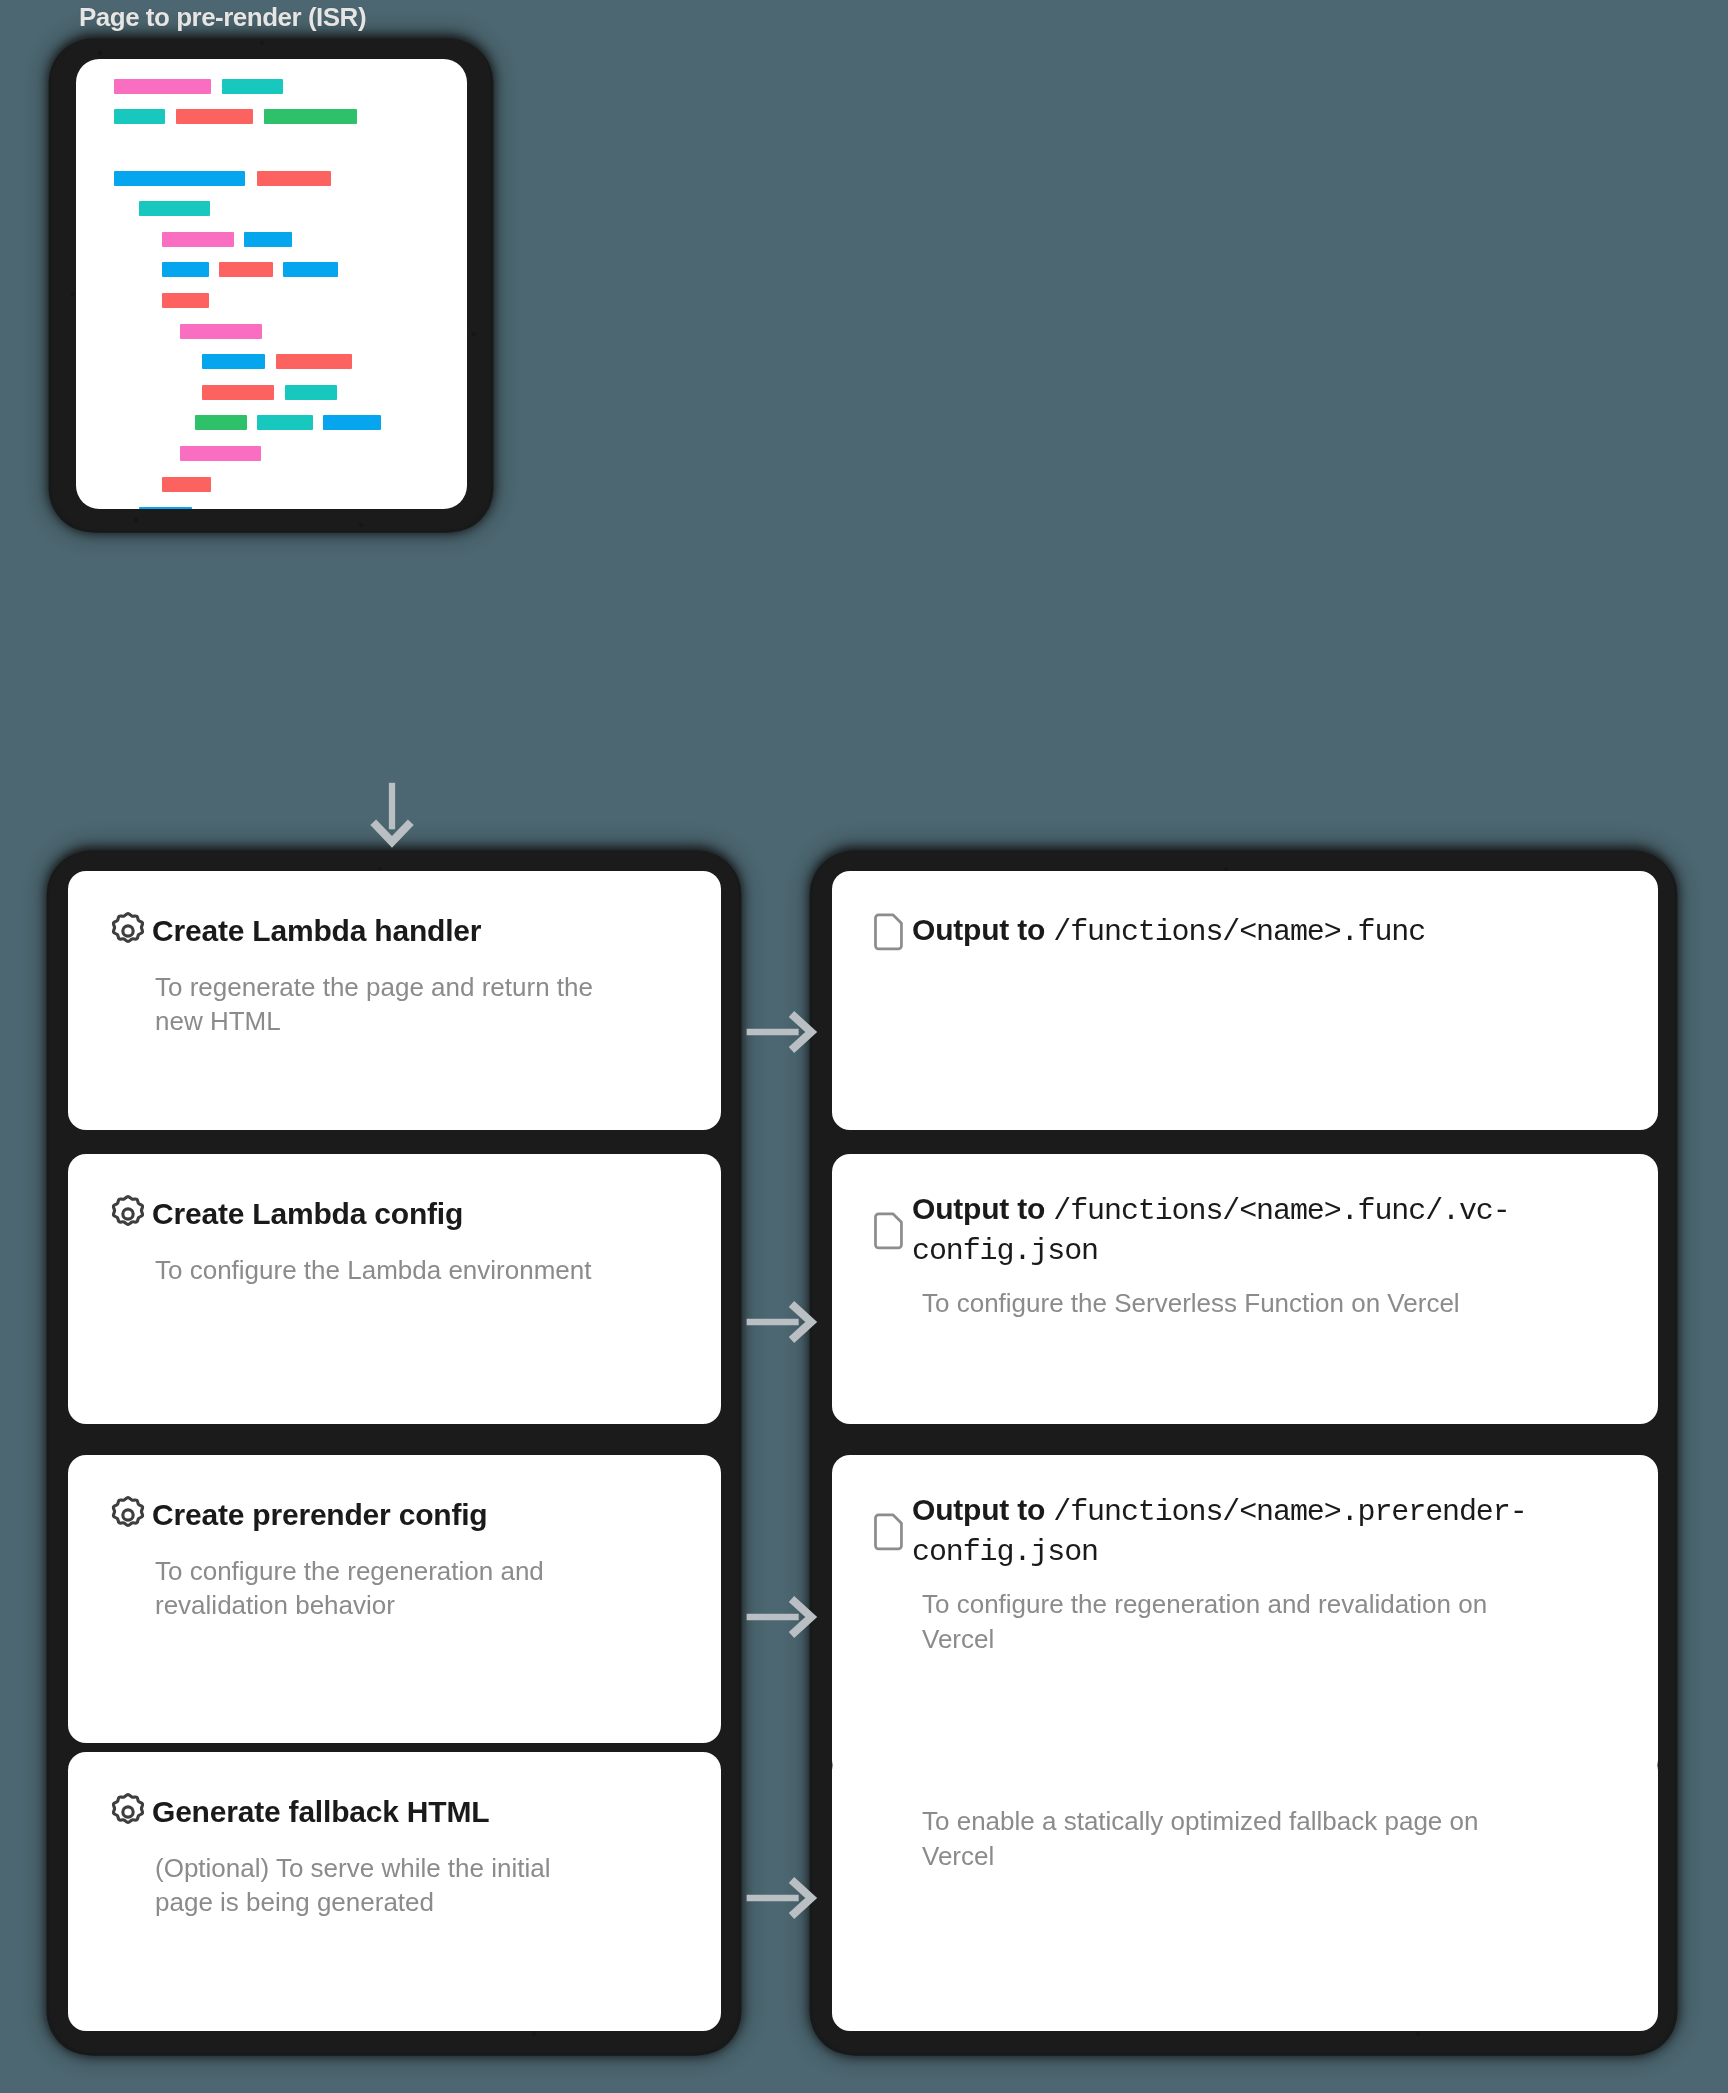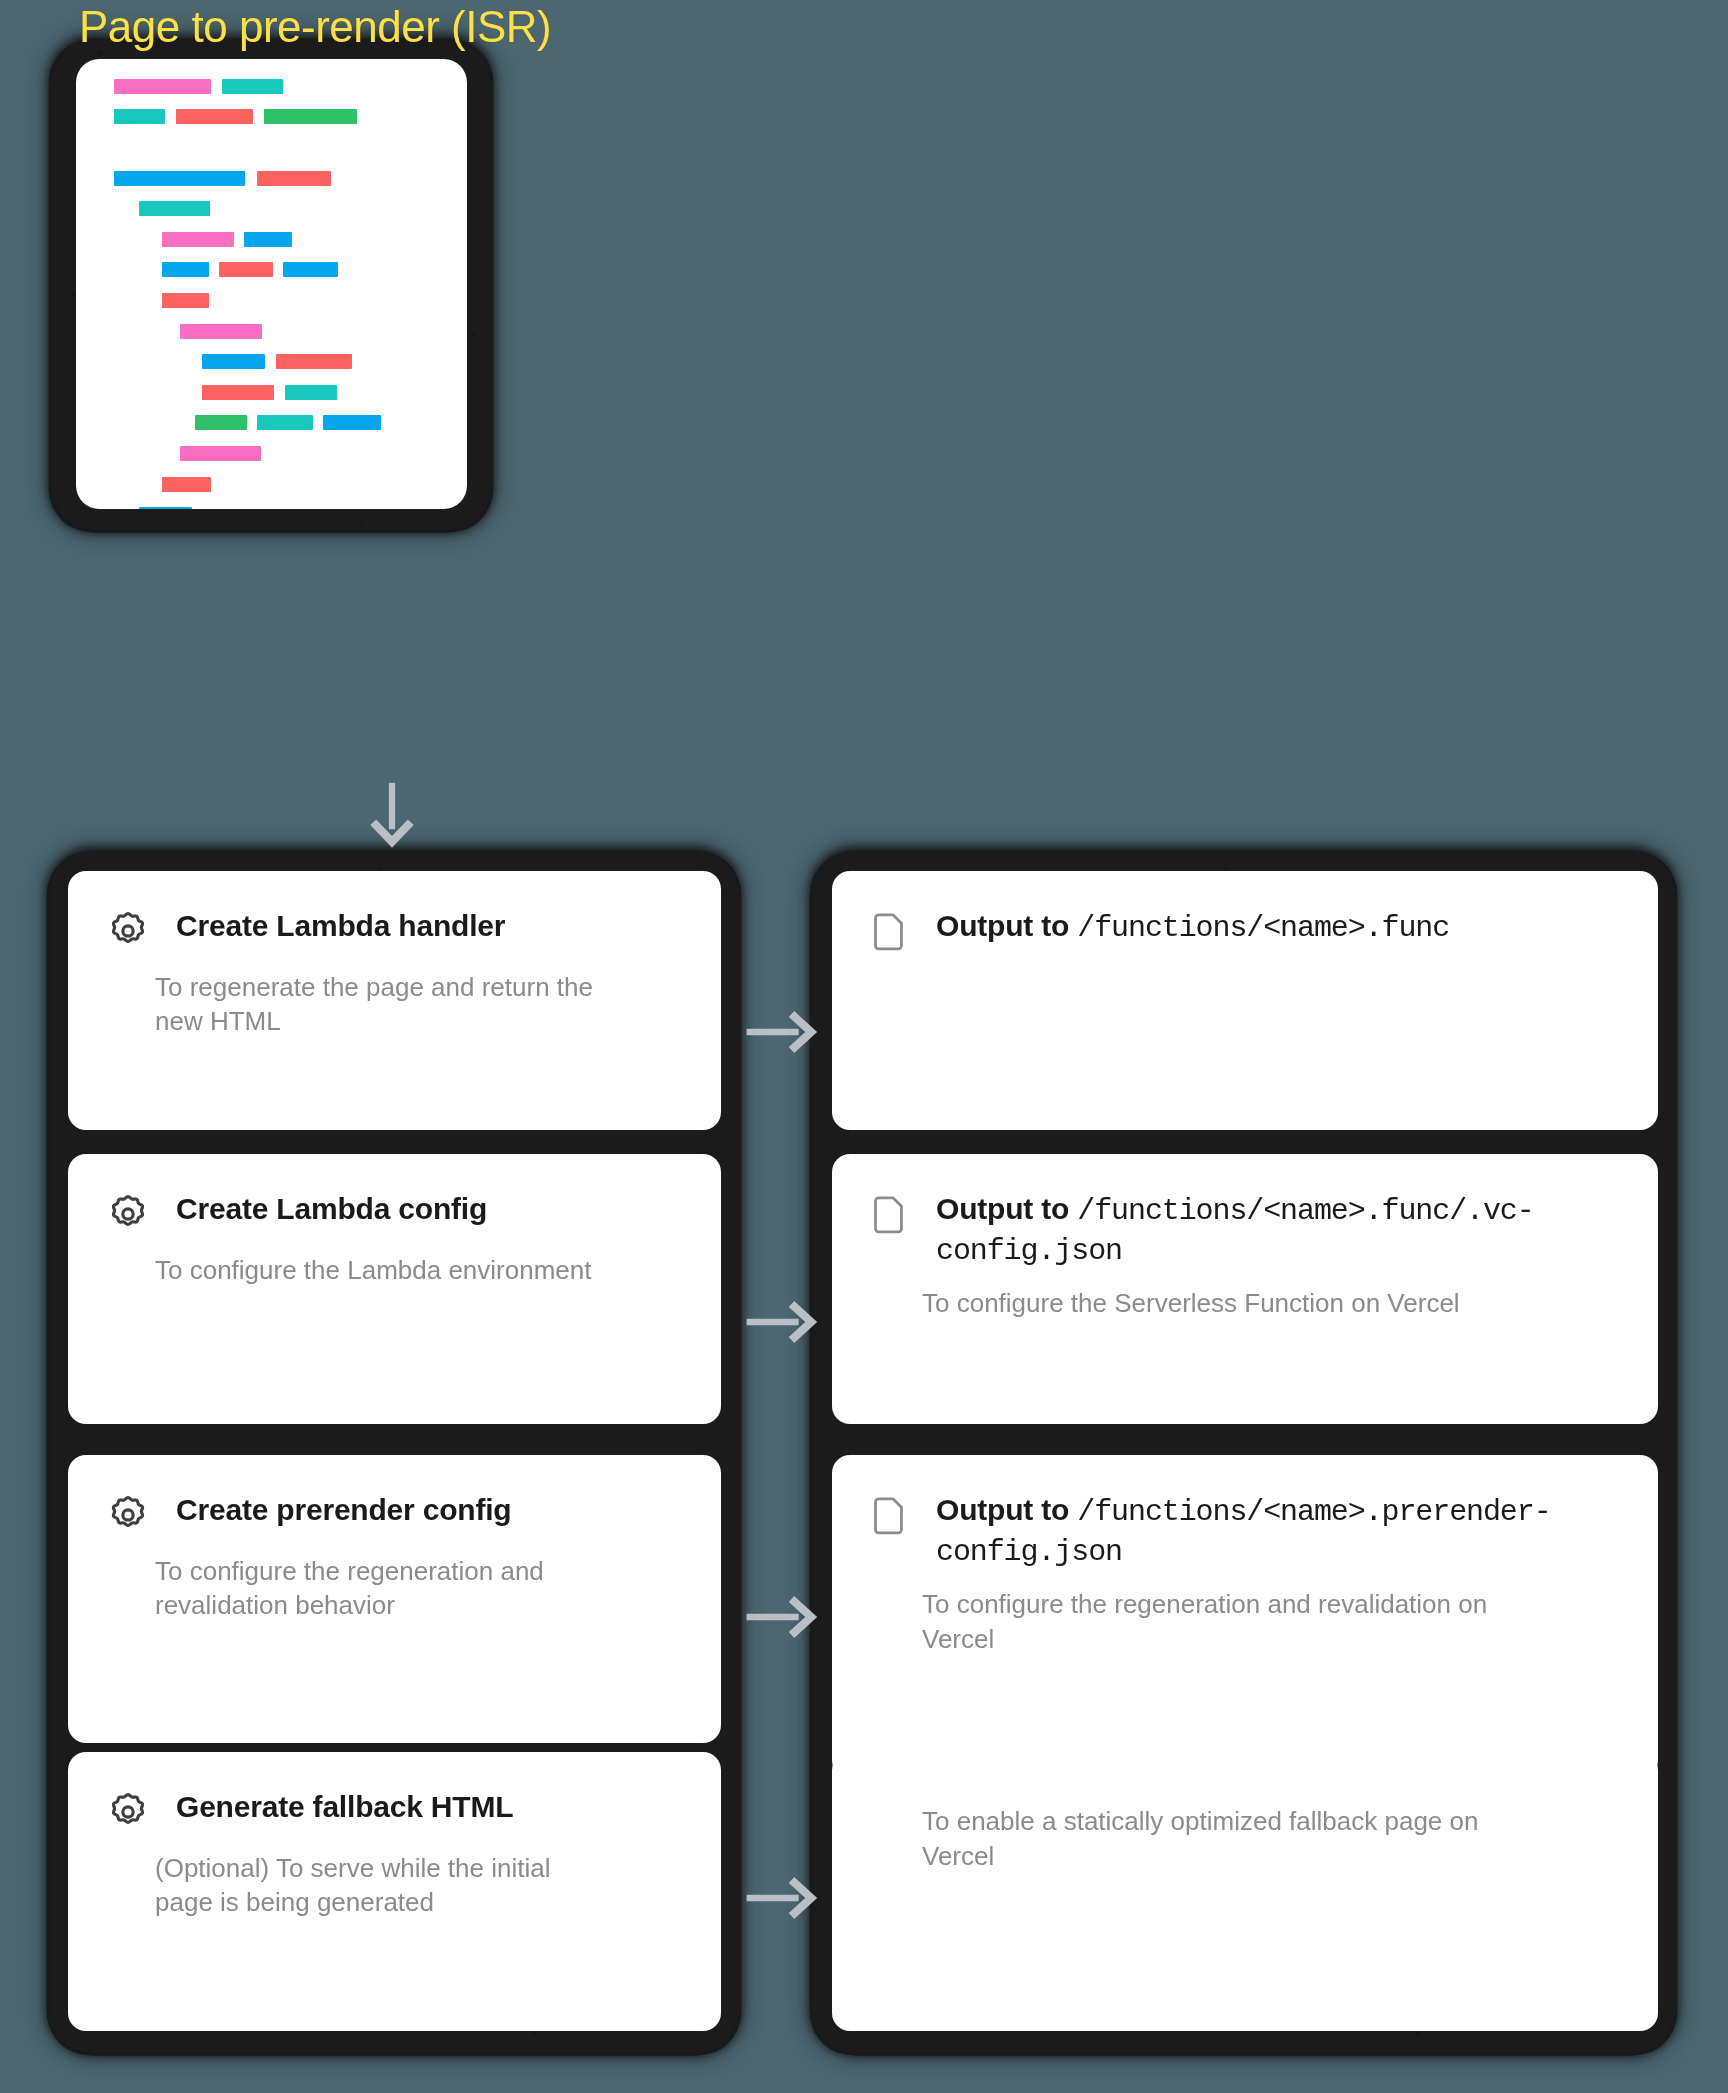--- a/index.html
+++ b/index.html
@@ -36,24 +36,24 @@
       radial-gradient(circle at 95% 60%, rgba(20,20,20,.7) 0 1.8px, transparent 2.7px),
       radial-gradient(circle at 20% 97%, rgba(20,20,20,.7) 0 1.8px, transparent 2.7px),
       radial-gradient(circle at 70% 98%, rgba(20,20,20,.7) 0 1.8px, transparent 2.7px);
     pointer-events:none;
   }
 
   
   .headline {
     position: absolute;
     left: 79px; top: 1.8px;
-    font-size: 44px;
-    font-weight: 400;
+    font-size: 26px;
+    font-weight: 700;
     letter-spacing: -0.5px;
-    color: #fde047;
+    color: #e5e5e5;
     text-shadow: 0 0 0.9px #3c3c3c;
     font-family: "Liberation Sans", sans-serif;
     z-index: 5;
   }
 
   
   #page-mock-frame { left: 54px; top: 41px; width: 434px; height: 486px; }
   .page-sheet {
     position: absolute;
     left: 76px; top: 59px;
@@ -77,22 +77,22 @@
 
   .card {
     position: absolute;
     background: #fff;
     border-radius: 18px;
     z-index: 4;
     padding: 36px 40px 0 40px;
   }
   .card-head {
     display: flex;
-    align-items: flex-start;
-    gap: 28px;
+    align-items: center;
+    gap: 4px;
   }
   .card-icon { flex: 0 0 auto; margin-top: 3.6px; }
   .card-title {
     font-size: 30px;
     font-weight: 700;
     color: #1a1a1a;
     line-height: 1.24;
     letter-spacing: -0.2px;
   }
   .card-title .mono {

